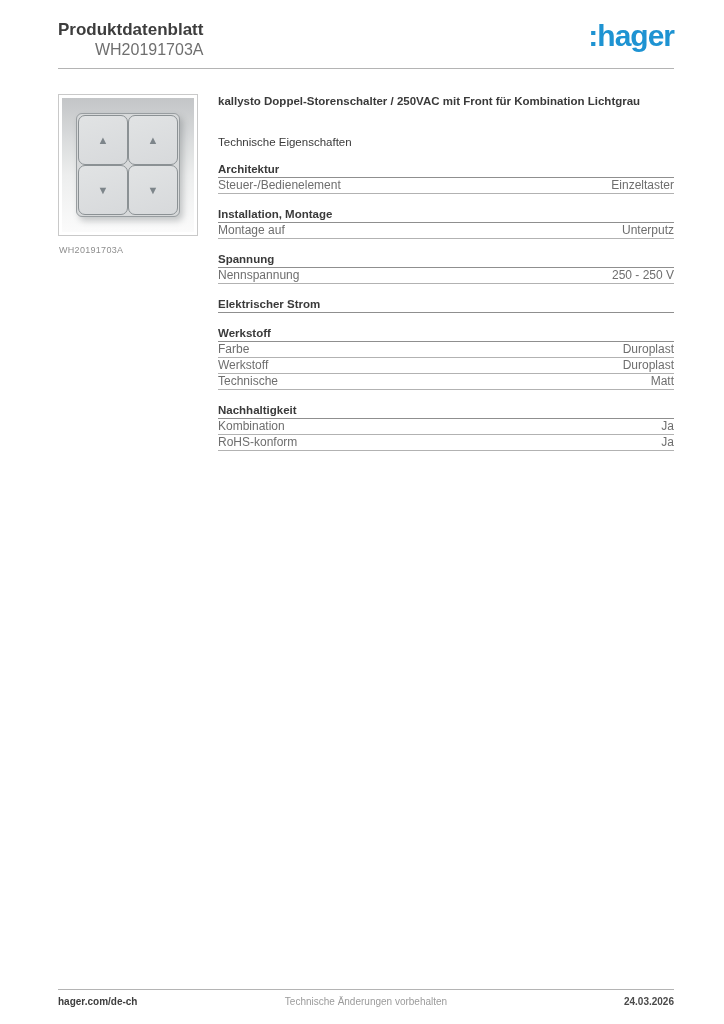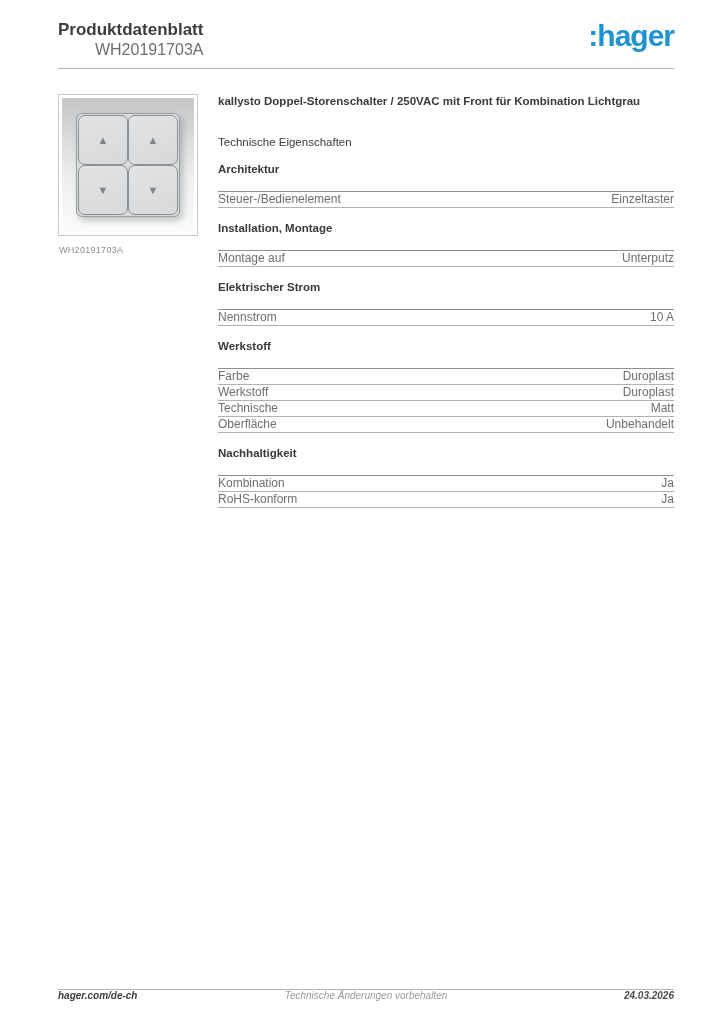--- a/index.html
+++ b/index.html
@@ -73,38 +73,39 @@
   .product-desc {
     font-size: 11.5px; font-weight: bold; color: #3a3a3a; line-height: 14px;
   }
   .specs-heading {
     margin-top: 27px;
     font-size: 11.5px; font-weight: normal; color: #3a3a3a; line-height: 14px;
   }
   .section { margin-top: 14px; }
   .section-title {
     font-size: 11.5px; font-weight: bold; color: #3a3a3a;
-    line-height: 13px; padding-bottom: 15px;
+    line-height: 13px; padding-bottom: 1px;
     border-bottom: 1px solid #8f8f8f;
   }
   .spec-row {
     display: flex; justify-content: space-between; align-items: baseline;
     font-size: 12px; color: #6e6e6e; line-height: 13px;
     padding: 1px 0;
     border-bottom: 1px solid #b2b2b2;
   }
   .spec-label { text-align: left; }
   .spec-value { text-align: right; }
 
   
   .footer {
     position: absolute; left: 58px; right: 50px; top: 989px;
     border-top: 1px solid #b4b4b4;
+    padding-top: 6px;
     display: flex; justify-content: space-between; align-items: flex-start;
-    font-size: 10px; line-height: 12px; font-style: italic;
+    font-size: 10px; line-height: 12px;
   }
   .f-left  { font-weight: bold; color: #3d3d3d; position: relative; z-index: 1; }
   .f-right { font-weight: bold; color: #4a4a4a; position: relative; z-index: 1; }
   .f-center {
     position: absolute; left: 0; right: 0; text-align: center;
     color: #9b9b9b; font-weight: normal;
   }
 </style>
 </head>
 <body>
@@ -153,43 +154,42 @@
           </div>
         </div>
         <div class="section">
           <div class="section-title">Installation, Montage</div>
           <div class="spec-row">
             <span class="spec-label">Montage auf</span>
             <span class="spec-value">Unterputz</span>
           </div>
         </div>
         <div class="section">
+          <div class="section-title">Spannung</div>
+          <div class="spec-row">
+            <span class="spec-label">Nennspannung</span>
+            <span class="spec-value">250 - 250 V</span>
+          </div>
+        </div>
+        <div class="section">
           <div class="section-title">Elektrischer Strom</div>
-          <div class="spec-row">
-            <span class="spec-label">Nennstrom</span>
-            <span class="spec-value">10 A</span>
-          </div>
         </div>
         <div class="section">
           <div class="section-title">Werkstoff</div>
           <div class="spec-row">
             <span class="spec-label">Farbe</span>
             <span class="spec-value">Duroplast</span>
           </div>
           <div class="spec-row">
             <span class="spec-label">Werkstoff</span>
             <span class="spec-value">Duroplast</span>
           </div>
           <div class="spec-row">
             <span class="spec-label">Technische</span>
             <span class="spec-value">Matt</span>
-          </div>
-          <div class="spec-row">
-            <span class="spec-label">Oberfläche</span>
-            <span class="spec-value">Unbehandelt</span>
           </div>
         </div>
         <div class="section">
           <div class="section-title">Nachhaltigkeit</div>
           <div class="spec-row">
             <span class="spec-label">Kombination</span>
             <span class="spec-value">Ja</span>
           </div>
           <div class="spec-row">
             <span class="spec-label">RoHS-konform</span>

